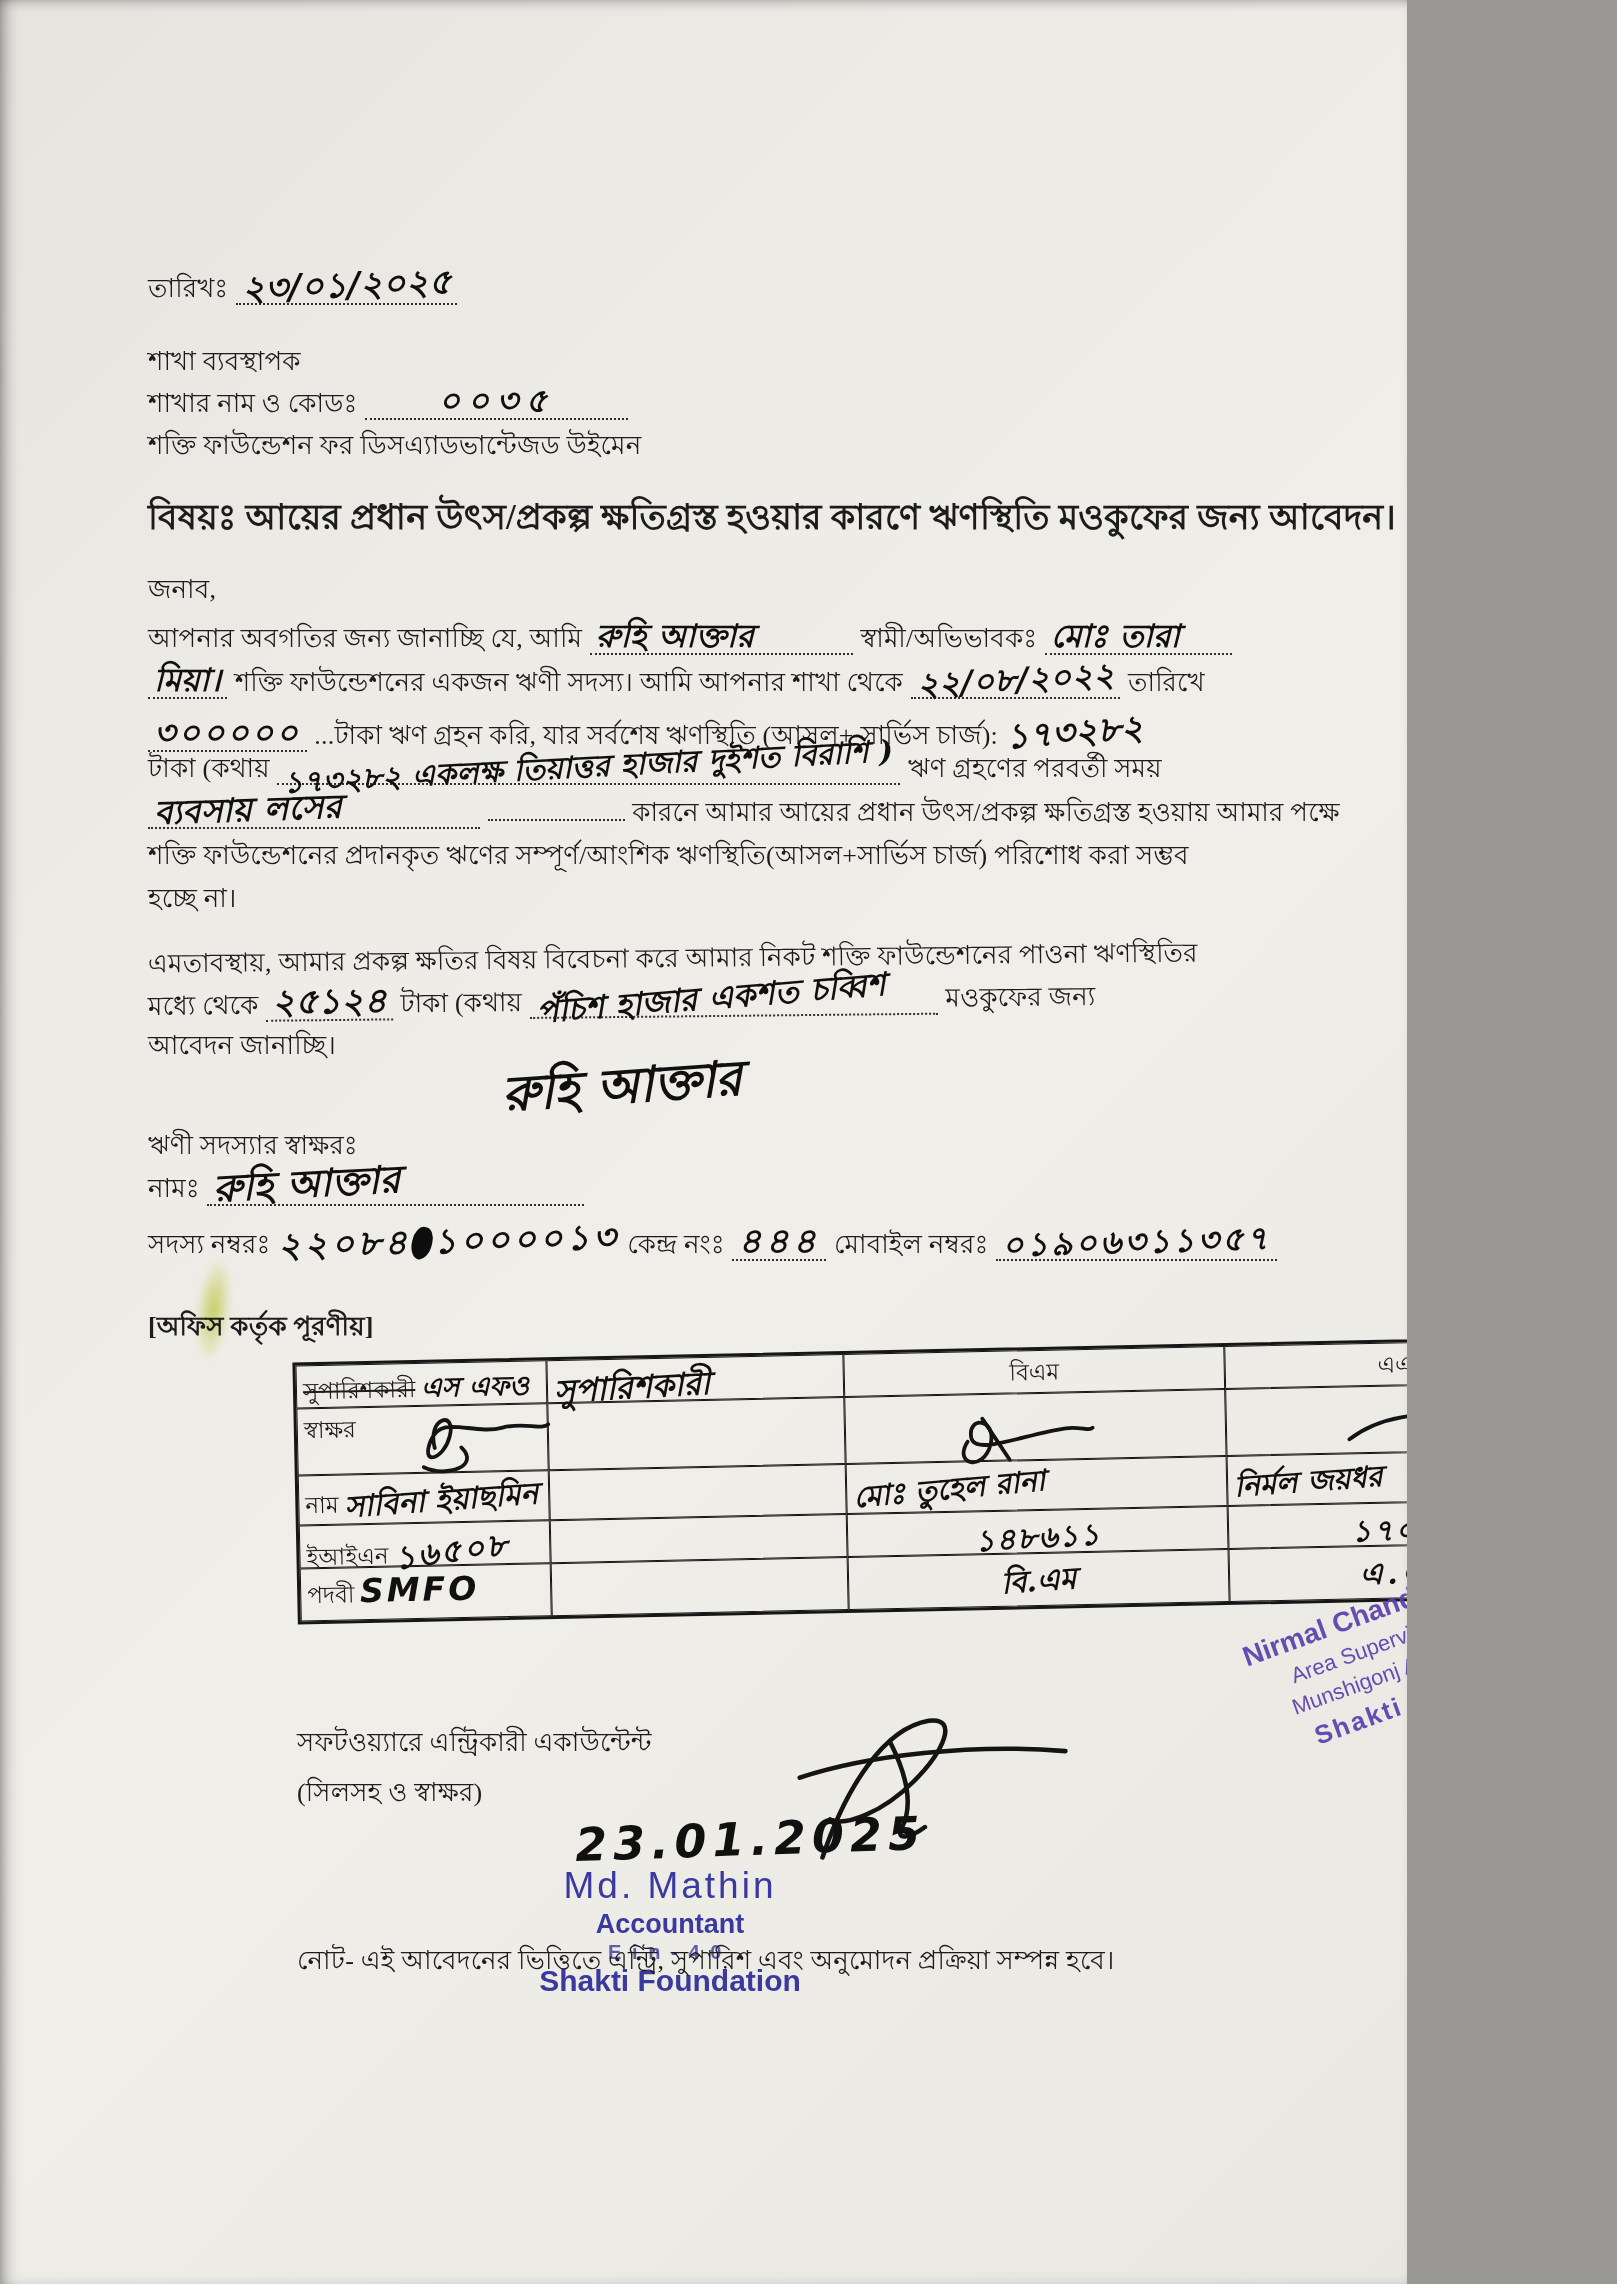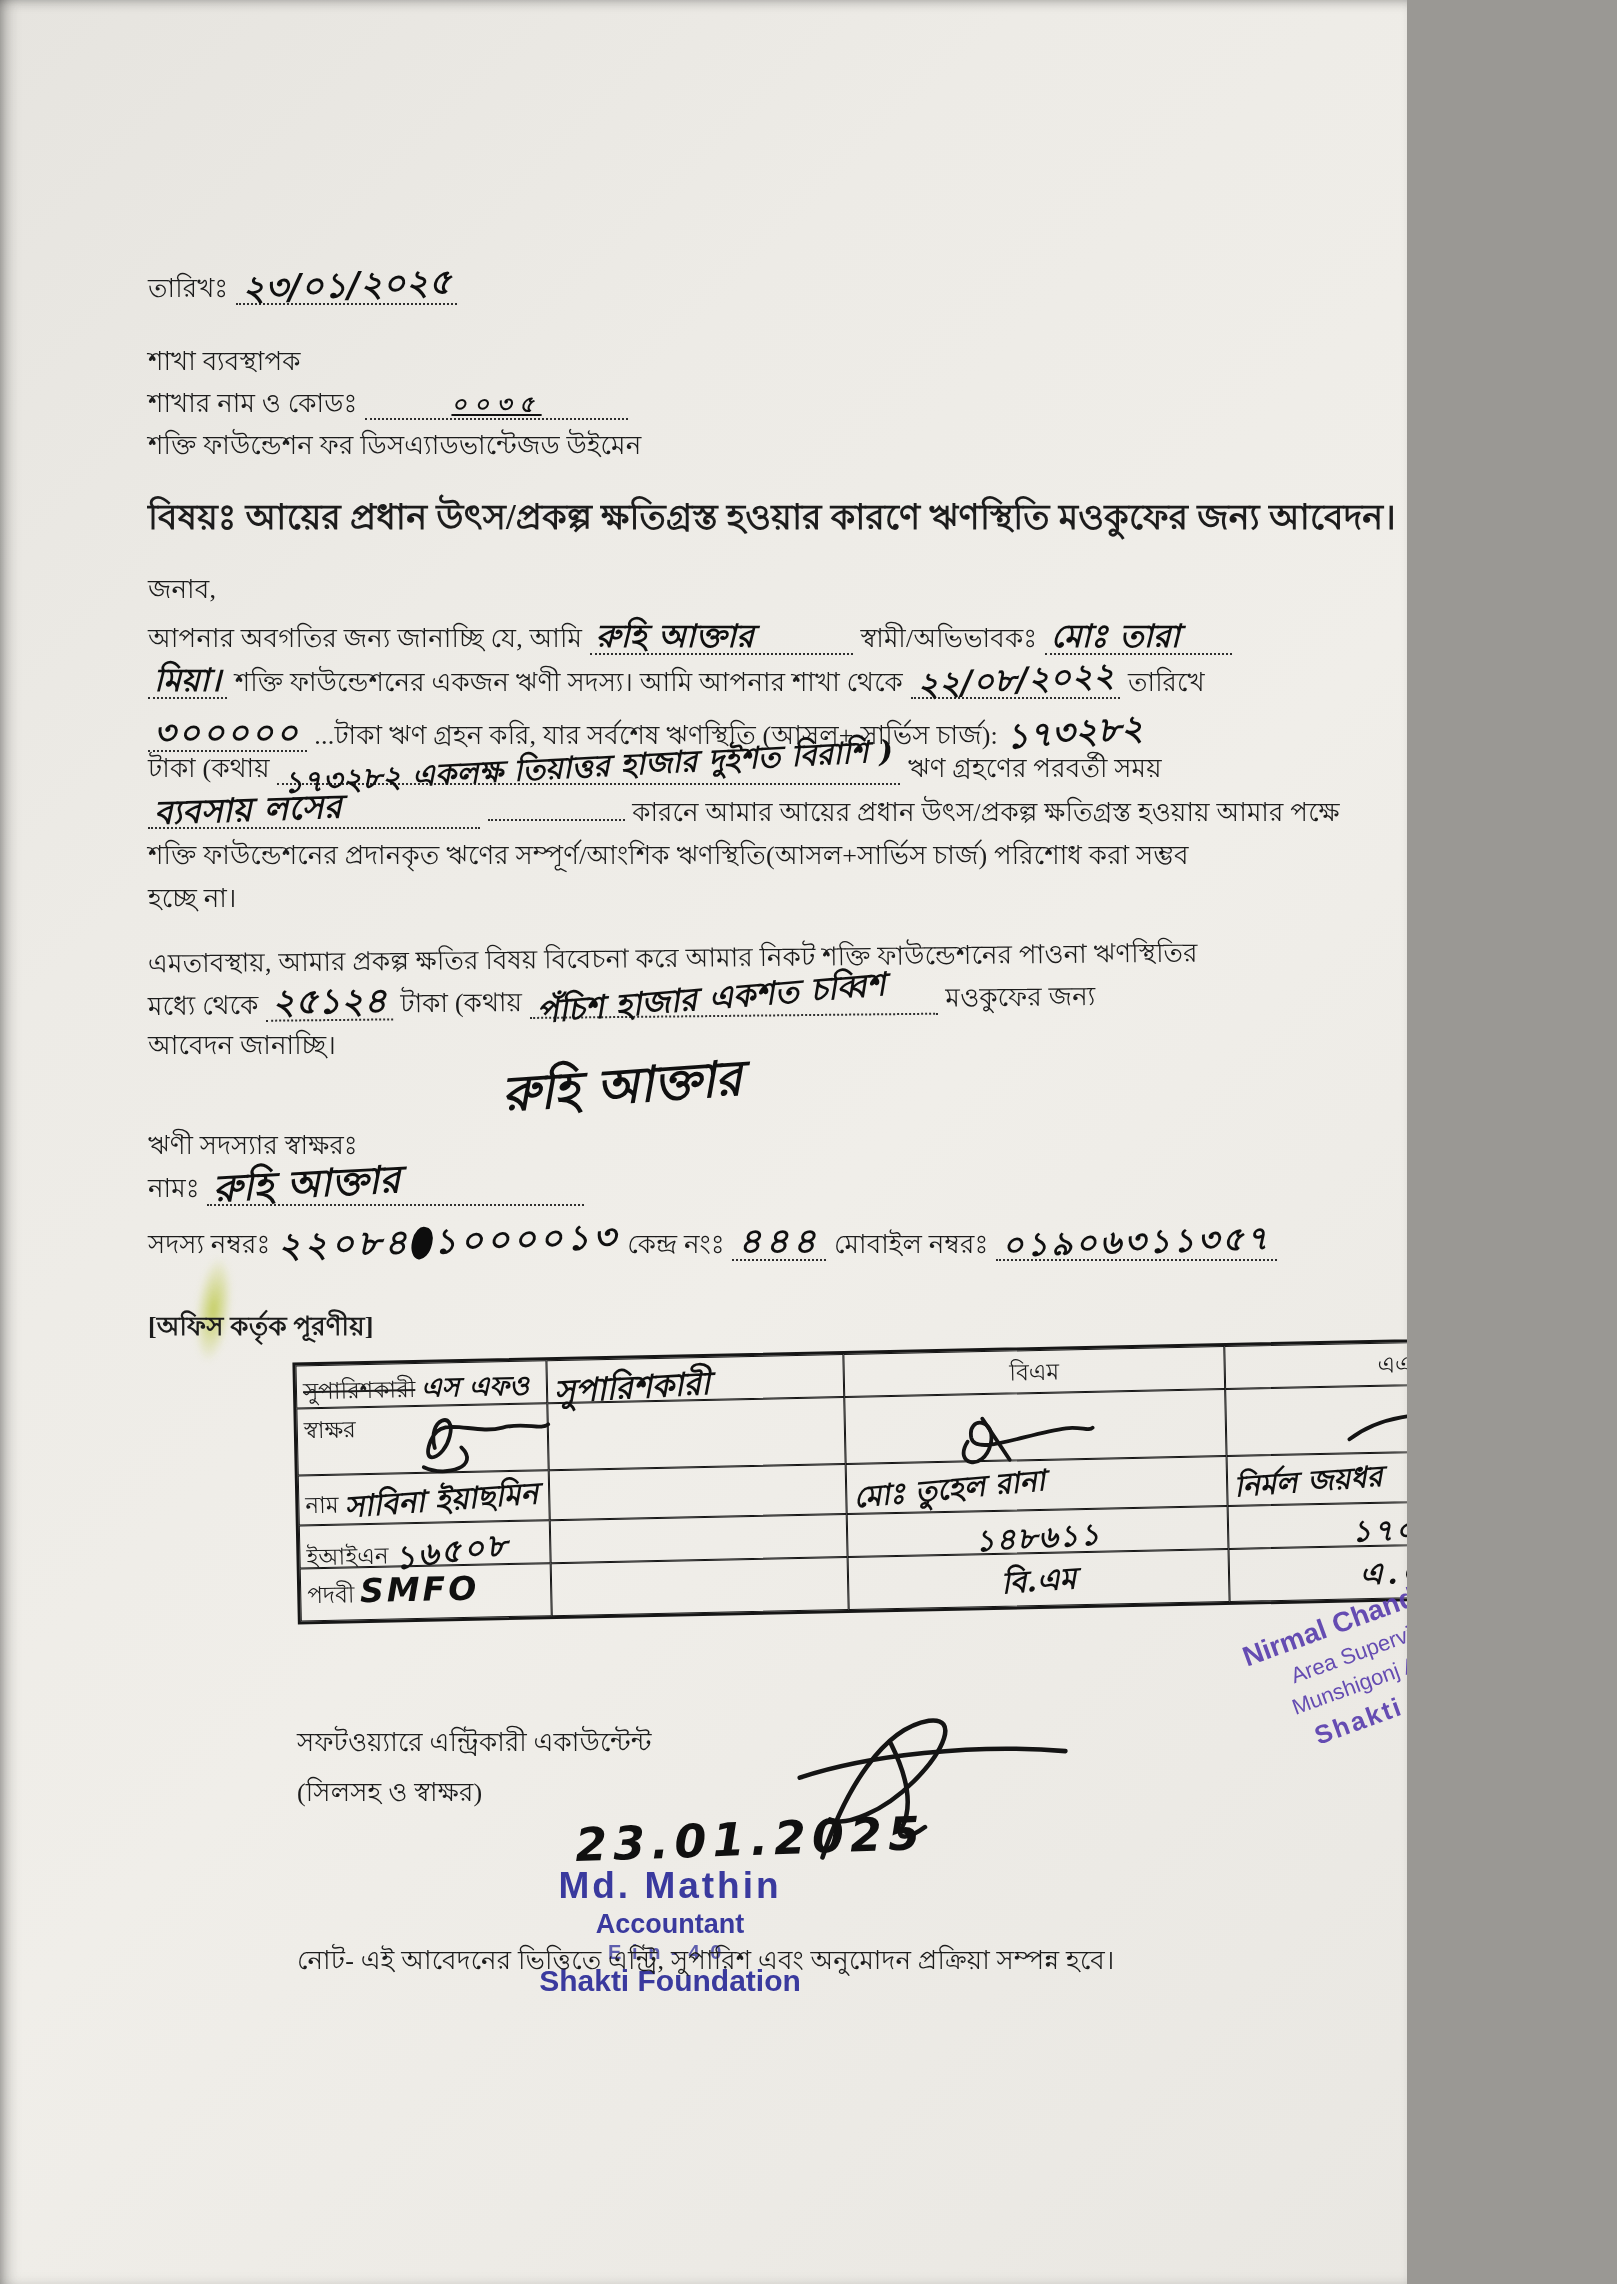--- a/index.html
+++ b/index.html
@@ -40,21 +40,21 @@
 
   <div class="abs row printed" style="top:268px;left:148px;">
     <span>তারিখঃ</span>
     <span class="dots"><span class="hw" style="font-size:35px;display:inline-block;transform:rotate(-2deg);">২৩/০১/২০২৫</span></span>
   </div>
 
   <div class="abs printed" style="top:341px;left:148px;">শাখা ব্যবস্থাপক</div>
 
   <div class="abs row printed" style="top:383px;left:148px;">
     <span>শাখার নাম ও কোডঃ</span>
-    <span class="dots" style="min-width:251px;text-align:center;"><span class="hw" style="font-size:23px;letter-spacing:7.6px;text-decoration:underline;">০০৩৫</span></span>
+    <span class="dots" style="min-width:251px;text-align:center;"><span class="hw" style="font-size:33px;letter-spacing:7.6px;">০০৩৫</span></span>
   </div>
 
   <div class="abs printed" style="top:425px;left:148px;">শক্তি ফাউন্ডেশন ফর ডিসএ্যাডভান্টেজড উইমেন</div>
 
   <div class="abs printed bold" style="top:490px;left:148px;font-size:35px;">বিষয়ঃ আয়ের প্রধান উৎস/প্রকল্প ক্ষতিগ্রস্ত হওয়ার কারণে ঋণস্থিতি মওকুফের জন্য আবেদন।</div>
 
   <div class="abs printed" style="top:569px;left:148px;">জনাব,</div>
 
   <div class="abs row printed" style="top:618px;left:148px;">
     <span>আপনার অবগতির জন্য জানাচ্ছি যে, আমি</span>
@@ -202,21 +202,21 @@
 
   <svg class="sigsvg" style="left:731px;top:1698px;" width="350" height="167" viewBox="0 0 460 220">
     <path d="M120 210 C150 120 200 40 260 30 C300 25 280 70 240 110 C200 150 150 170 130 160" stroke="#141414" stroke-width="6" fill="none" stroke-linecap="round"></path>
     <path d="M90 105 C180 75 320 60 440 70" stroke="#141414" stroke-width="6" fill="none" stroke-linecap="round"></path>
     <path d="M210 60 C230 100 240 140 225 170 C215 188 235 185 255 170" stroke="#141414" stroke-width="6" fill="none" stroke-linecap="round"></path>
   </svg>
 
   <div class="abs hw" style="top:1812px;left:575px;font-size:46px;letter-spacing:6px;transform:rotate(-2deg);font-family:'DejaVu Sans',sans-serif;">23.01.2025</div>
 
   <div class="abs stamp-blue" style="top:1865px;left:457px;width:426px;">
-    <div style="font-size:37px;font-weight:bold;letter-spacing:3px;">Md. Mathin</div>
+    <div style="font-size:37px;font-weight:normal;letter-spacing:3px;">Md. Mathin</div>
     <div style="font-size:27px;font-weight:bold;margin-top:1.5px;">Accountant</div>
     <div style="font-size:20px;font-weight:bold;margin-top:1.5px;letter-spacing:10.7px;opacity:.8;">Ein-40</div>
     <div style="font-size:30px;font-weight:bold;margin-top:0px;">Shakti Foundation</div>
   </div>
 
   <div class="abs printed" style="top:1940px;left:297px;z-index:3;">নোট- এই আবেদনের ভিত্তিতে এন্ট্রি, সুপারিশ এবং অনুমোদন প্রক্রিয়া সম্পন্ন হবে।</div>
 
 </div>
 
 

